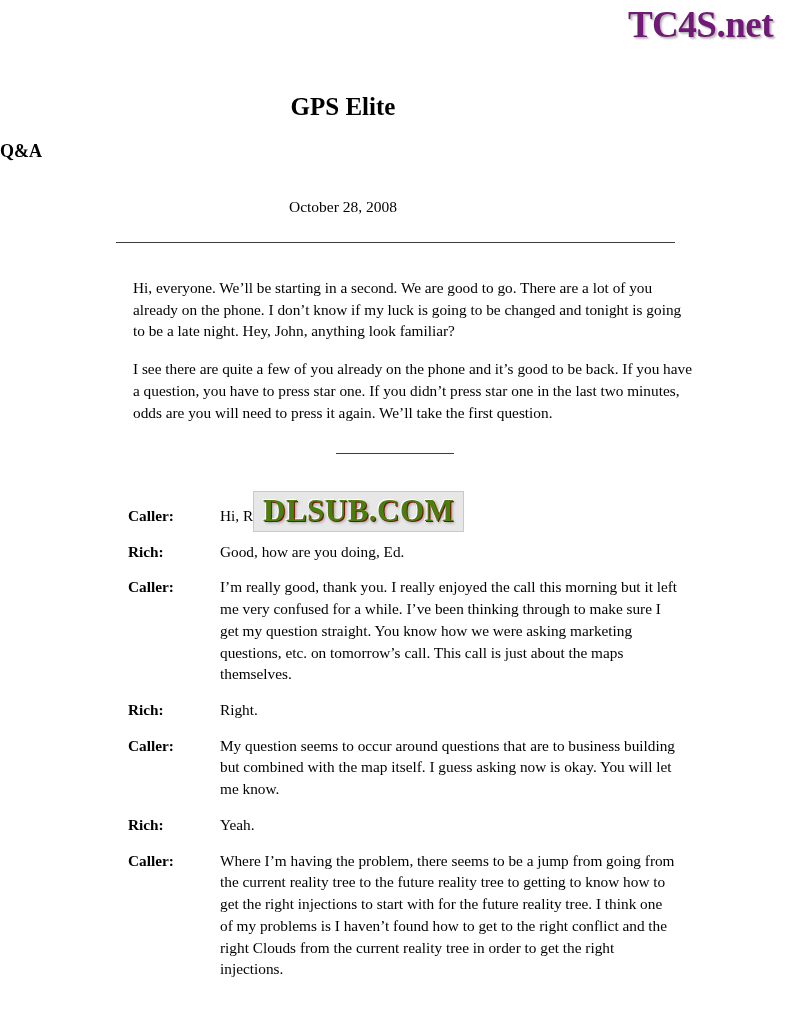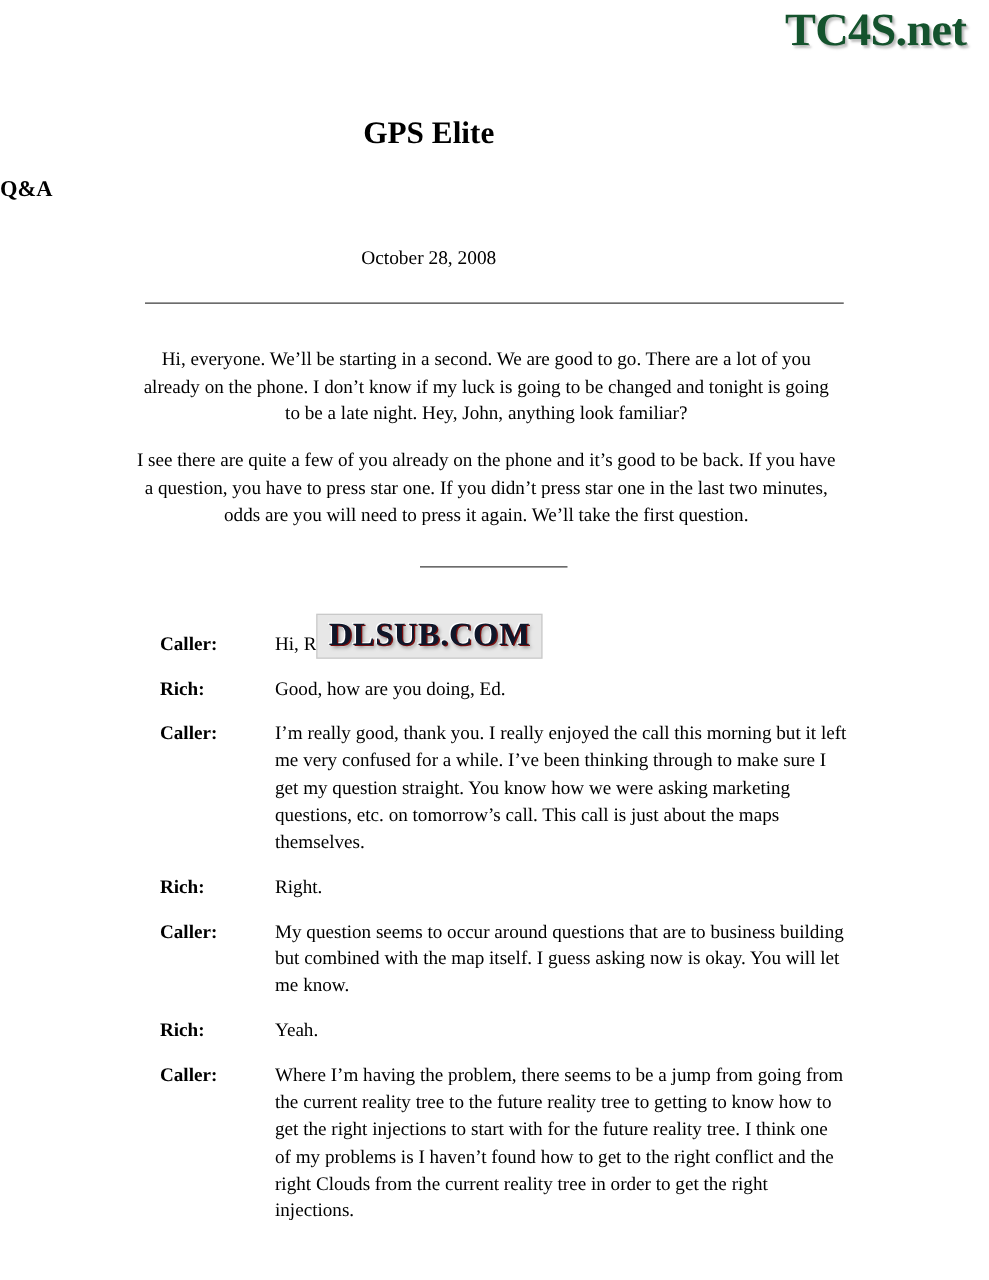--- a/index.html
+++ b/index.html
@@ -25,21 +25,21 @@
 
   
   .wm-top {
     position: absolute;
     top: 6px;
     right: 18px;
     font-family: "Liberation Serif", serif;
     font-weight: bold;
     font-size: 37px;
     line-height: 1;
-    color: #14532d;
+    color: #701a75;
     letter-spacing: -0.5px;
     text-shadow: 1px 1px 0 #bdbdbd, 2px 2px 2px rgba(0,0,0,0.25);
     white-space: nowrap;
   }
 
   
   .wm-bottom {
     position: absolute;
     bottom: 22px;
     right: 22px;
@@ -52,24 +52,24 @@
     white-space: nowrap;
   }
 
   
   .wm-stamp {
     position: absolute;
     left: 253px;
     top: 491px;
     font-family: "Liberation Serif", serif;
     font-weight: bold;
-    font-size: 26px;
+    font-size: 31px;
     line-height: 1;
     letter-spacing: 0.5px;
-    color: #0f172a;
+    color: #4d7c0f;
     background: #e7e7e7;
     padding: 3px 9px 5px 9px;
     border: 1px solid #c9c9c9;
     text-shadow:
       1px 1px 0 #7a0d0d,
       -1px -1px 0 #ffffff,
       2px 2px 3px rgba(0,0,0,0.35);
     white-space: nowrap;
     z-index: 5;
   }
@@ -105,26 +105,25 @@
     position: absolute;
     left: 116px;
     top: 242px;
     width: 559px;
     height: 1px;
     background: #3d3d3d;
   }
 
   .intro {
     position: absolute;
-    left: 108px;
+    left: 133px;
     top: 277px;
     width: 562px;
     font-size: 15.3px;
     line-height: 1.42;
-    text-align: center;
   }
   .intro p { margin: 0 0 16px 0; }
 
   .rule-short {
     position: absolute;
     left: 336px;
     top: 453px;
     width: 118px;
     height: 1px;
     background: #3d3d3d;

